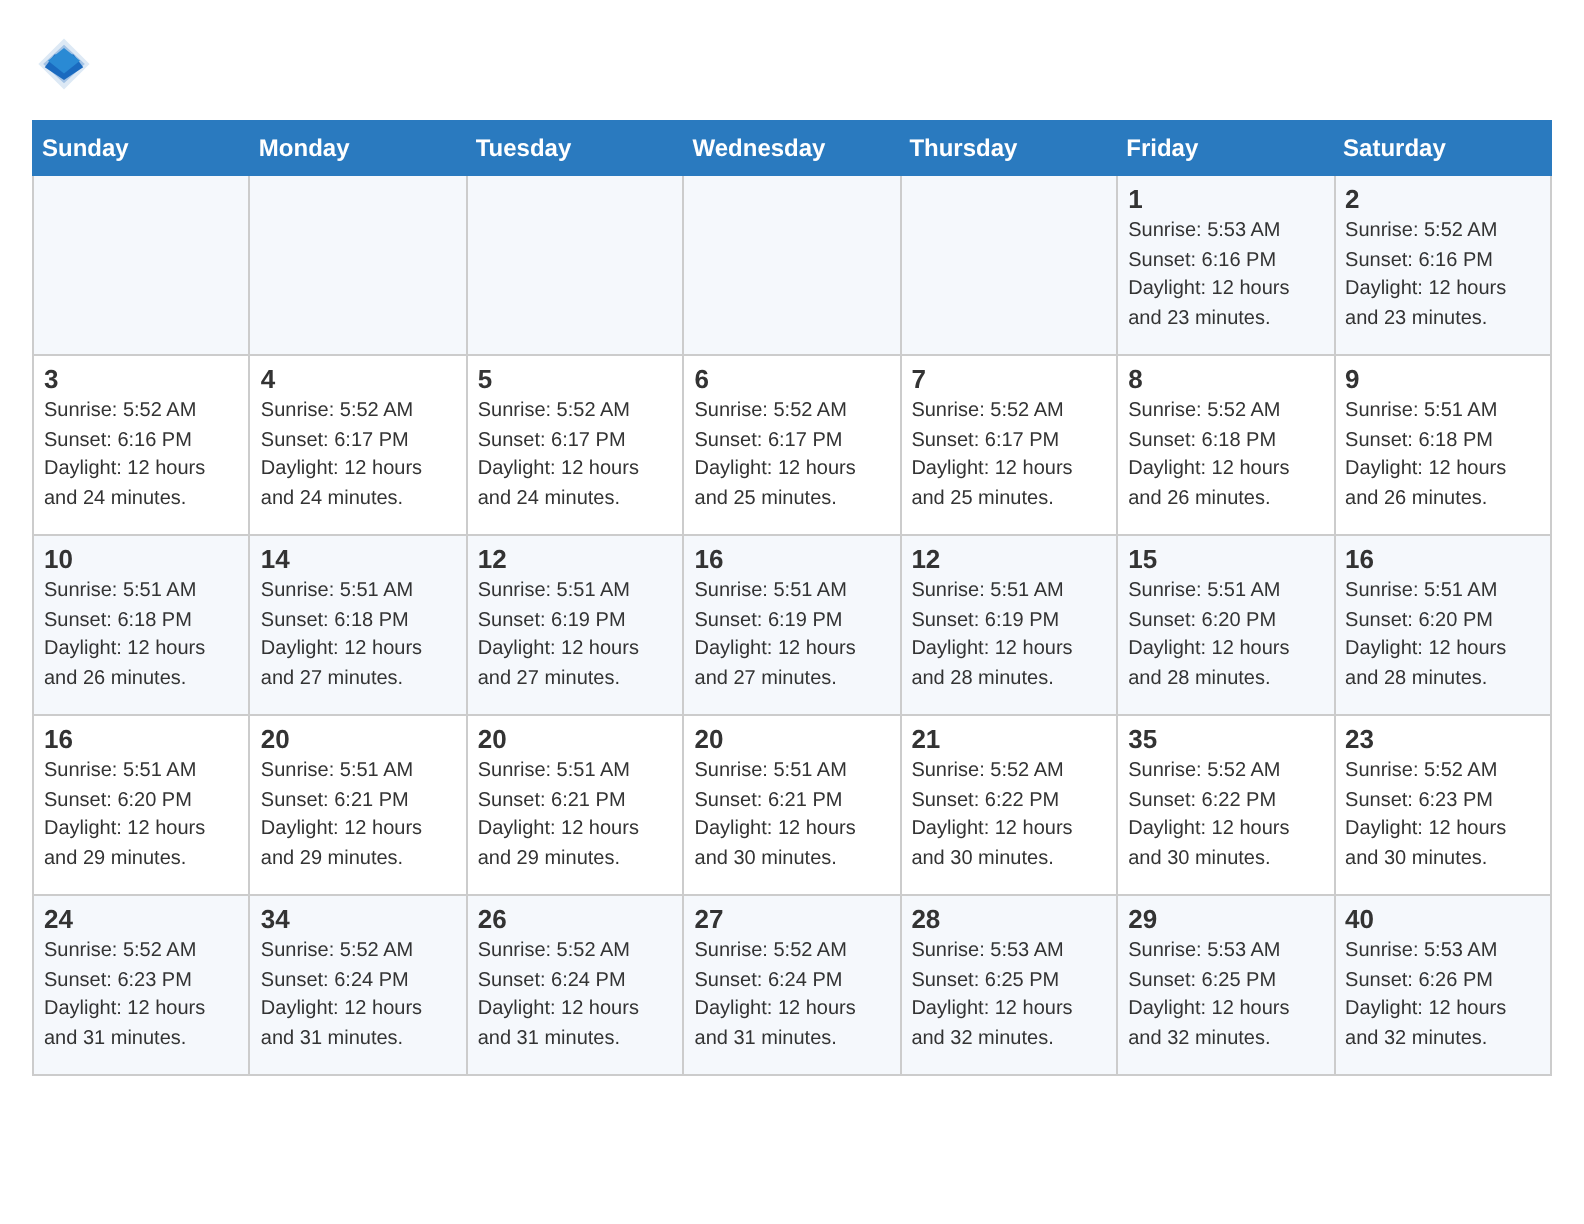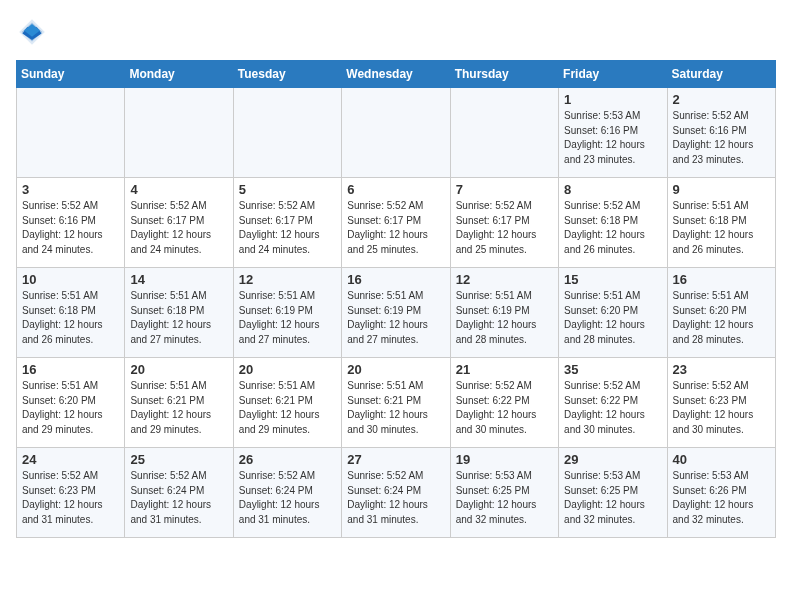--- a/index.html
+++ b/index.html
@@ -277,39 +277,39 @@
         </td>
       </tr>
       <tr>
         <td>
           <span class="day-num">24</span>
           <div class="day-info" style="white-space: pre-line;">Sunrise: 5:52 AM
 Sunset: 6:23 PM
 Daylight: 12 hours and 31 minutes.</div>
         </td>
         <td>
-          <span class="day-num">25</span>
+          <span class="day-num">34</span>
           <div class="day-info" style="white-space: pre-line;">Sunrise: 5:52 AM
 Sunset: 6:24 PM
 Daylight: 12 hours and 31 minutes.</div>
         </td>
         <td>
           <span class="day-num">26</span>
           <div class="day-info" style="white-space: pre-line;">Sunrise: 5:52 AM
 Sunset: 6:24 PM
 Daylight: 12 hours and 31 minutes.</div>
         </td>
         <td>
           <span class="day-num">27</span>
           <div class="day-info" style="white-space: pre-line;">Sunrise: 5:52 AM
 Sunset: 6:24 PM
 Daylight: 12 hours and 31 minutes.</div>
         </td>
         <td>
-          <span class="day-num">19</span>
+          <span class="day-num">28</span>
           <div class="day-info" style="white-space: pre-line;">Sunrise: 5:53 AM
 Sunset: 6:25 PM
 Daylight: 12 hours and 32 minutes.</div>
         </td>
         <td>
           <span class="day-num">29</span>
           <div class="day-info" style="white-space: pre-line;">Sunrise: 5:53 AM
 Sunset: 6:25 PM
 Daylight: 12 hours and 32 minutes.</div>
         </td>

